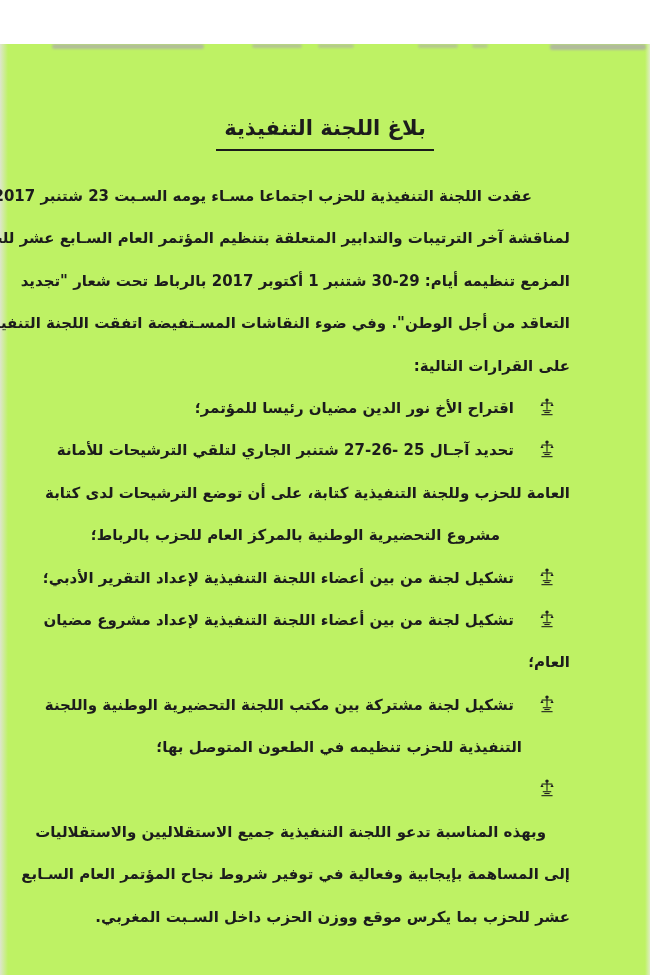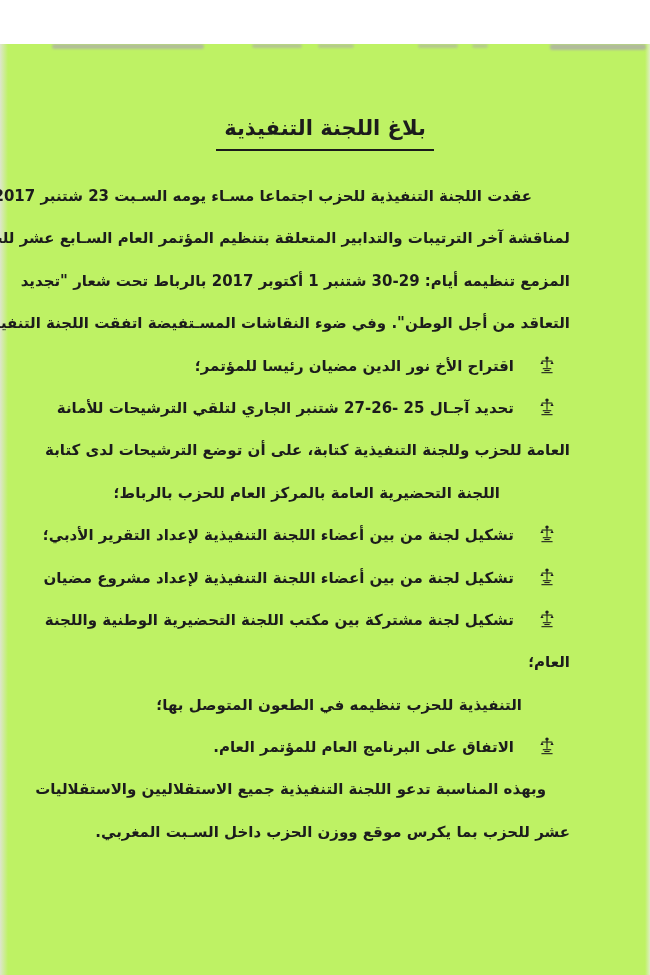--- a/index.html
+++ b/index.html
@@ -106,20 +106,21 @@
 
   <div class="title-wrap">
     <span class="title">بلاغ اللجنة التنفيذية</span>
   </div>
 
   <div class="doc-body">
       <div class="line just" style="padding-right: 38px;">عقدت اللجنة التنفيذية للحزب اجتماعا مسـاء يومه السـبت 23 شتنبر 2017</div>
       <div class="line just" style="padding-right: 0px;">لمناقشة آخر الترتيبات والتدابير المتعلقة بتنظيم المؤتمر العام السـابع عشر للحزب</div>
       <div class="line just" style="padding-right: 0px;">المزمع تنظيمه أيام: 29-‏30 شتنبر 1 أكتوبر 2017 بالرباط تحت شعار "تجديد</div>
       <div class="line just" style="padding-right: 0px;">التعاقد من أجل الوطن". وفي ضوء النقاشات المسـتفيضة اتفقت اللجنة التنفيذية</div>
+      <div class="line" style="padding-right: 0px;">على القرارات التالية:</div>
       <div class="line" style="padding-right: 16px;"><span class="scales">
     <svg width="14" height="18" viewBox="0 0 26 34" xmlns="http://www.w3.org/2000/svg">
       <g stroke="#1b1b1b" stroke-width="2" fill="none">
         <circle cx="13" cy="4" r="2.2" fill="#1b1b1b"></circle>
         <line x1="13" y1="6" x2="13" y2="22"></line>
         <line x1="3" y1="9.5" x2="23" y2="9.5"></line>
         <line x1="5" y1="24" x2="21" y2="24"></line>
         <line x1="8" y1="27.5" x2="18" y2="27.5"></line>
         <line x1="2.5" y1="31.5" x2="23.5" y2="31.5"></line>
       </g>
@@ -135,21 +136,21 @@
         <line x1="3" y1="9.5" x2="23" y2="9.5"></line>
         <line x1="5" y1="24" x2="21" y2="24"></line>
         <line x1="8" y1="27.5" x2="18" y2="27.5"></line>
         <line x1="2.5" y1="31.5" x2="23.5" y2="31.5"></line>
       </g>
       <path d="M0.5 15 L3.5 9.5 L6.5 15 Z" fill="#1b1b1b"></path>
       <path d="M19.5 15 L22.5 9.5 L25.5 15 Z" fill="#1b1b1b"></path>
     </svg>
   </span><span>تحديد آجـال 25 -26-‏27 شتنبر الجاري لتلقي الترشيحات للأمانة</span></div>
       <div class="line just" style="padding-right: 0px;">العامة للحزب وللجنة التنفيذية كتابة، على أن توضع الترشيحات لدى كتابة</div>
-      <div class="line" style="padding-right: 70px;">اللجنة التحضيرية العامة بالمركز العام للحزب بالرباط؛</div>
+      <div class="line" style="padding-right: 70px;">مشروع التحضيرية الوطنية بالمركز العام للحزب بالرباط؛</div>
       <div class="line just" style="padding-right: 16px;"><span class="scales">
     <svg width="14" height="18" viewBox="0 0 26 34" xmlns="http://www.w3.org/2000/svg">
       <g stroke="#1b1b1b" stroke-width="2" fill="none">
         <circle cx="13" cy="4" r="2.2" fill="#1b1b1b"></circle>
         <line x1="13" y1="6" x2="13" y2="22"></line>
         <line x1="3" y1="9.5" x2="23" y2="9.5"></line>
         <line x1="5" y1="24" x2="21" y2="24"></line>
         <line x1="8" y1="27.5" x2="18" y2="27.5"></line>
         <line x1="2.5" y1="31.5" x2="23.5" y2="31.5"></line>
       </g>
@@ -164,47 +165,48 @@
         <line x1="13" y1="6" x2="13" y2="22"></line>
         <line x1="3" y1="9.5" x2="23" y2="9.5"></line>
         <line x1="5" y1="24" x2="21" y2="24"></line>
         <line x1="8" y1="27.5" x2="18" y2="27.5"></line>
         <line x1="2.5" y1="31.5" x2="23.5" y2="31.5"></line>
       </g>
       <path d="M0.5 15 L3.5 9.5 L6.5 15 Z" fill="#1b1b1b"></path>
       <path d="M19.5 15 L22.5 9.5 L25.5 15 Z" fill="#1b1b1b"></path>
     </svg>
   </span><span>تشكيل لجنة من بين أعضاء اللجنة التنفيذية لإعداد مشروع مضيان</span></div>
+      <div class="line" style="padding-right: 0px;">العام؛</div>
       <div class="line just" style="padding-right: 16px;"><span class="scales">
     <svg width="14" height="18" viewBox="0 0 26 34" xmlns="http://www.w3.org/2000/svg">
       <g stroke="#1b1b1b" stroke-width="2" fill="none">
         <circle cx="13" cy="4" r="2.2" fill="#1b1b1b"></circle>
         <line x1="13" y1="6" x2="13" y2="22"></line>
         <line x1="3" y1="9.5" x2="23" y2="9.5"></line>
         <line x1="5" y1="24" x2="21" y2="24"></line>
         <line x1="8" y1="27.5" x2="18" y2="27.5"></line>
         <line x1="2.5" y1="31.5" x2="23.5" y2="31.5"></line>
       </g>
       <path d="M0.5 15 L3.5 9.5 L6.5 15 Z" fill="#1b1b1b"></path>
       <path d="M19.5 15 L22.5 9.5 L25.5 15 Z" fill="#1b1b1b"></path>
     </svg>
   </span><span>تشكيل لجنة مشتركة بين مكتب اللجنة التحضيرية الوطنية واللجنة</span></div>
-      <div class="line" style="padding-right: 0px;">العام؛</div>
       <div class="line" style="padding-right: 48px;">التنفيذية للحزب تنظيمه في الطعون المتوصل بها؛</div>
       <div class="line" style="padding-right: 16px;"><span class="scales">
     <svg width="14" height="18" viewBox="0 0 26 34" xmlns="http://www.w3.org/2000/svg">
       <g stroke="#1b1b1b" stroke-width="2" fill="none">
         <circle cx="13" cy="4" r="2.2" fill="#1b1b1b"></circle>
         <line x1="13" y1="6" x2="13" y2="22"></line>
         <line x1="3" y1="9.5" x2="23" y2="9.5"></line>
         <line x1="5" y1="24" x2="21" y2="24"></line>
         <line x1="8" y1="27.5" x2="18" y2="27.5"></line>
         <line x1="2.5" y1="31.5" x2="23.5" y2="31.5"></line>
       </g>
       <path d="M0.5 15 L3.5 9.5 L6.5 15 Z" fill="#1b1b1b"></path>
       <path d="M19.5 15 L22.5 9.5 L25.5 15 Z" fill="#1b1b1b"></path>
     </svg>
-  </span><span>الاتفاق على البرنامج العام للمؤتمر العام.</span></div>
+  </span></div>
       <div class="line just" style="padding-right: 24px;">وبهذه المناسبة تدعو اللجنة التنفيذية جميع الاستقلاليين والاستقلاليات</div>
+      <div class="line just" style="padding-right: 0px;">إلى المساهمة بإيجابية وفعالية في توفير شروط نجاح المؤتمر العام السـابع</div>
       <div class="line" style="padding-right: 0px;">عشر للحزب بما يكرس موقع ووزن الحزب داخل السـبت المغربي.</div>
     </div>
 
 </div>
 
 </body></html>

